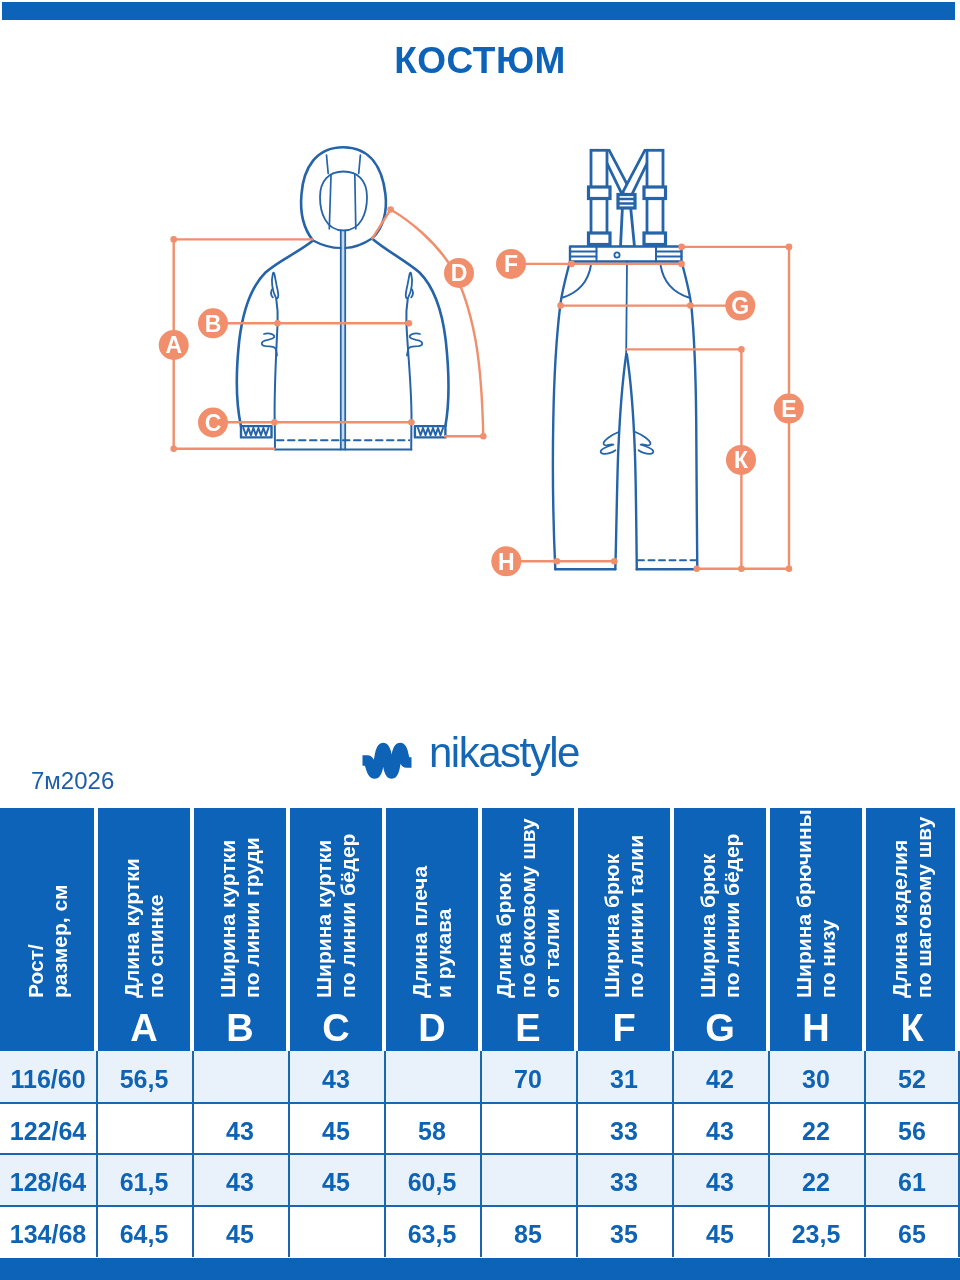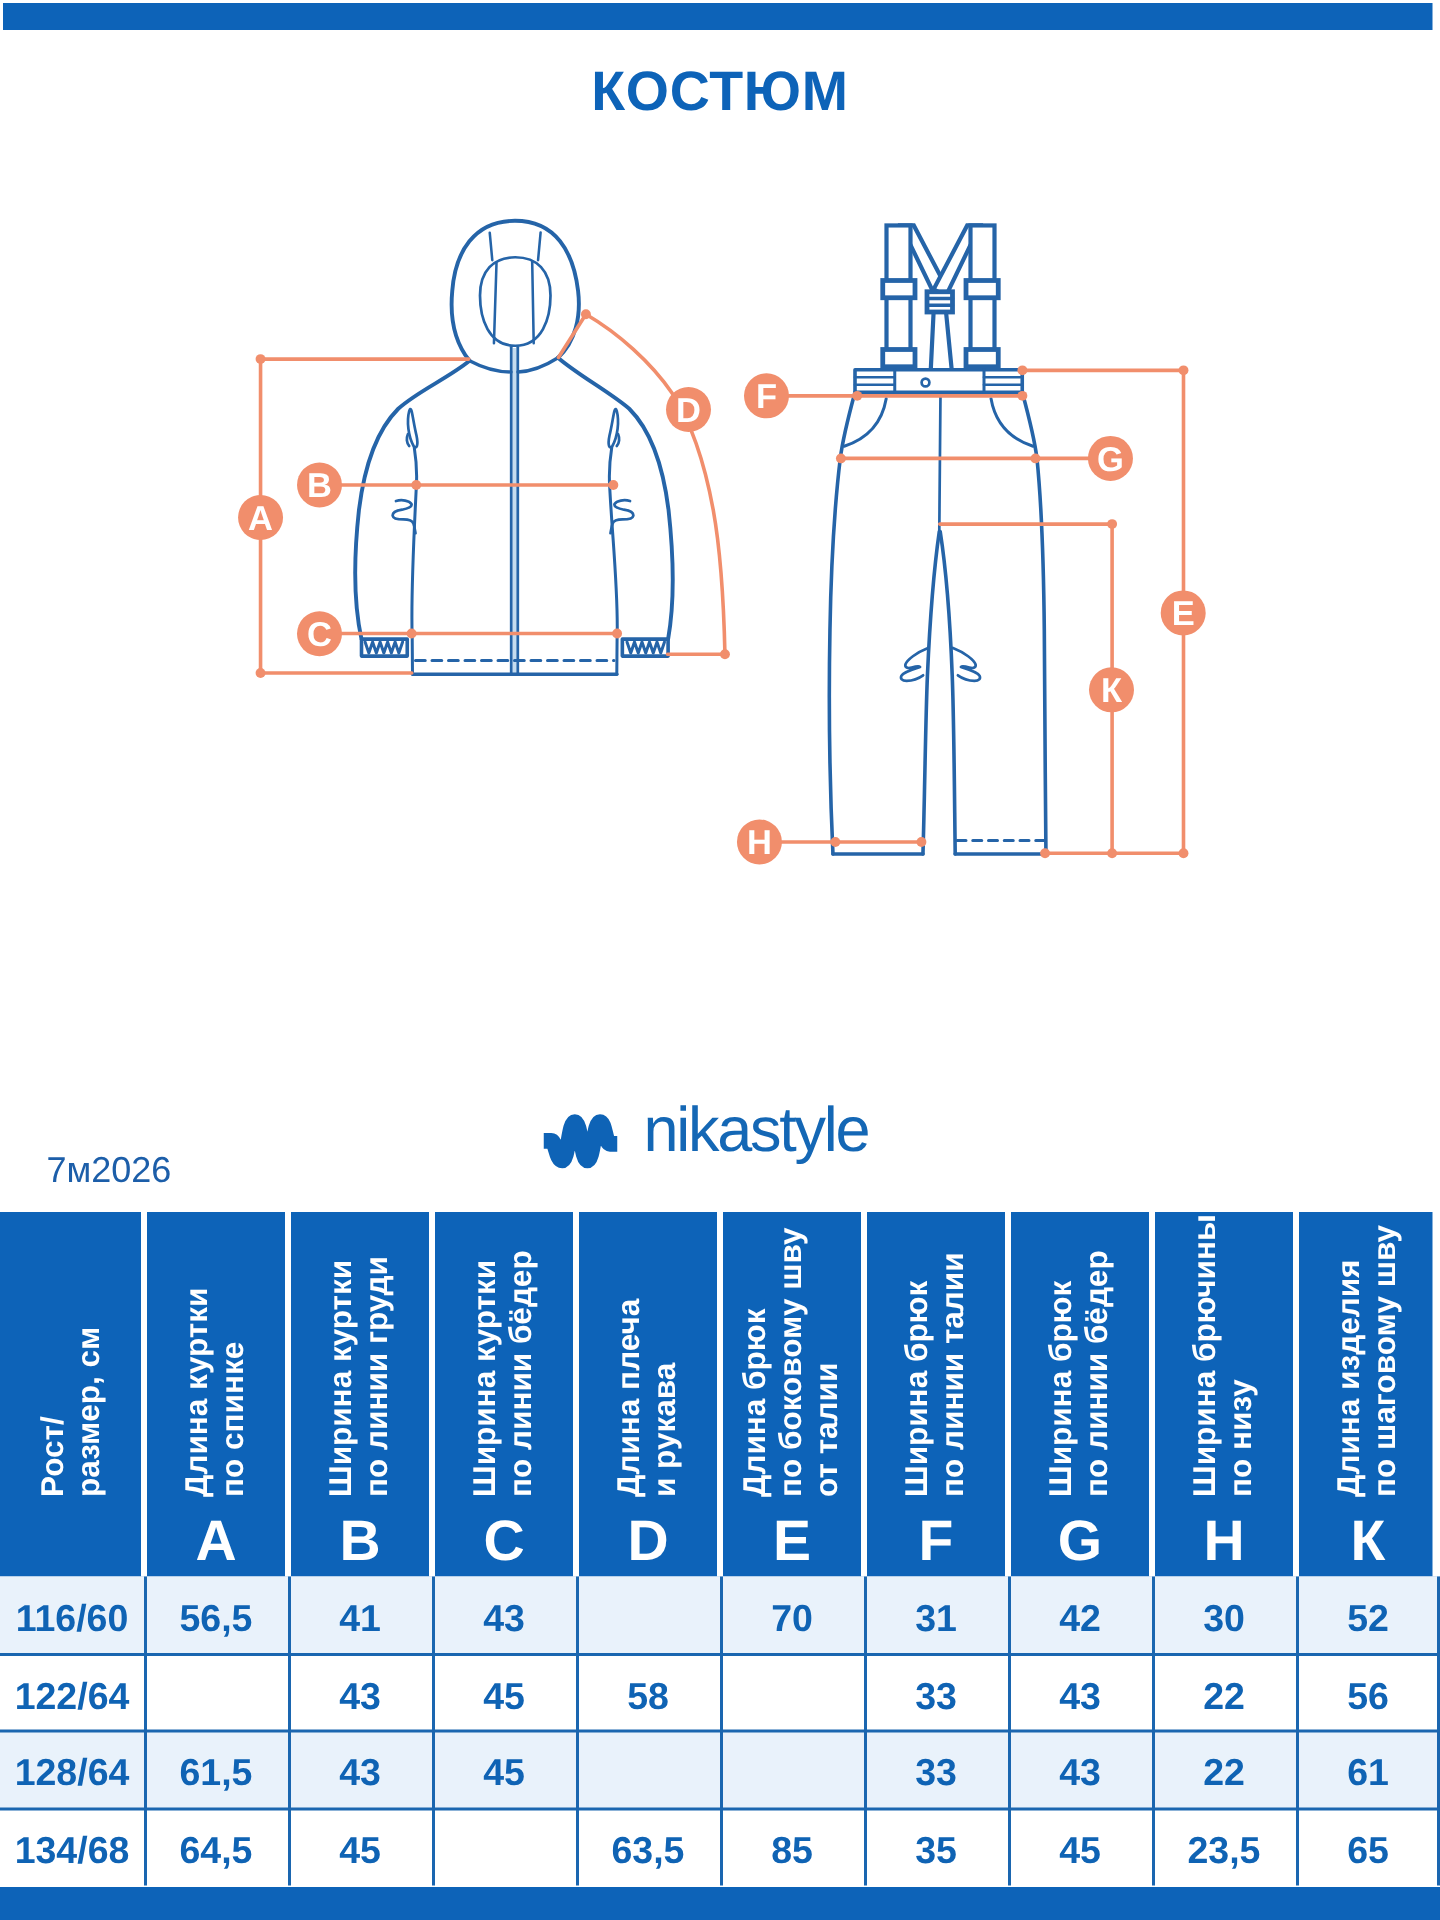--- a/index.html
+++ b/index.html
@@ -251,21 +251,20 @@
 <div class="abs hgap" style="left:477.75px"></div>
 <div class="abs hgap" style="left:573.75px"></div>
 <div class="abs hgap" style="left:669.75px"></div>
 <div class="abs hgap" style="left:765.75px"></div>
 <div class="abs hgap" style="left:861.75px"></div>
 <div class="abs" style="left:954.7px;top:808px;width:5.3px;height:243px;background:#fff;"></div>
 
 <div class="abs row r1">
   <div class="cell" style="left:0">116/60</div>
     <div class="cell" style="left:96px">56,5</div>
-    <div class="cell" style="left:192px">41</div>
     <div class="cell" style="left:288px">43</div>
     <div class="cell" style="left:480px">70</div>
     <div class="cell" style="left:576px">31</div>
     <div class="cell" style="left:672px">42</div>
     <div class="cell" style="left:768px">30</div>
     <div class="cell" style="left:864px">52</div>
 </div>
 <div class="abs row r2">
   <div class="cell" style="left:0">122/64</div>
     <div class="cell" style="left:192px">43</div>
@@ -274,20 +273,21 @@
     <div class="cell" style="left:576px">33</div>
     <div class="cell" style="left:672px">43</div>
     <div class="cell" style="left:768px">22</div>
     <div class="cell" style="left:864px">56</div>
 </div>
 <div class="abs row r3">
   <div class="cell" style="left:0">128/64</div>
     <div class="cell" style="left:96px">61,5</div>
     <div class="cell" style="left:192px">43</div>
     <div class="cell" style="left:288px">45</div>
+    <div class="cell" style="left:384px">60,5</div>
     <div class="cell" style="left:576px">33</div>
     <div class="cell" style="left:672px">43</div>
     <div class="cell" style="left:768px">22</div>
     <div class="cell" style="left:864px">61</div>
 </div>
 <div class="abs row r4">
   <div class="cell" style="left:0">134/68</div>
     <div class="cell" style="left:96px">64,5</div>
     <div class="cell" style="left:192px">45</div>
     <div class="cell" style="left:384px">63,5</div>

